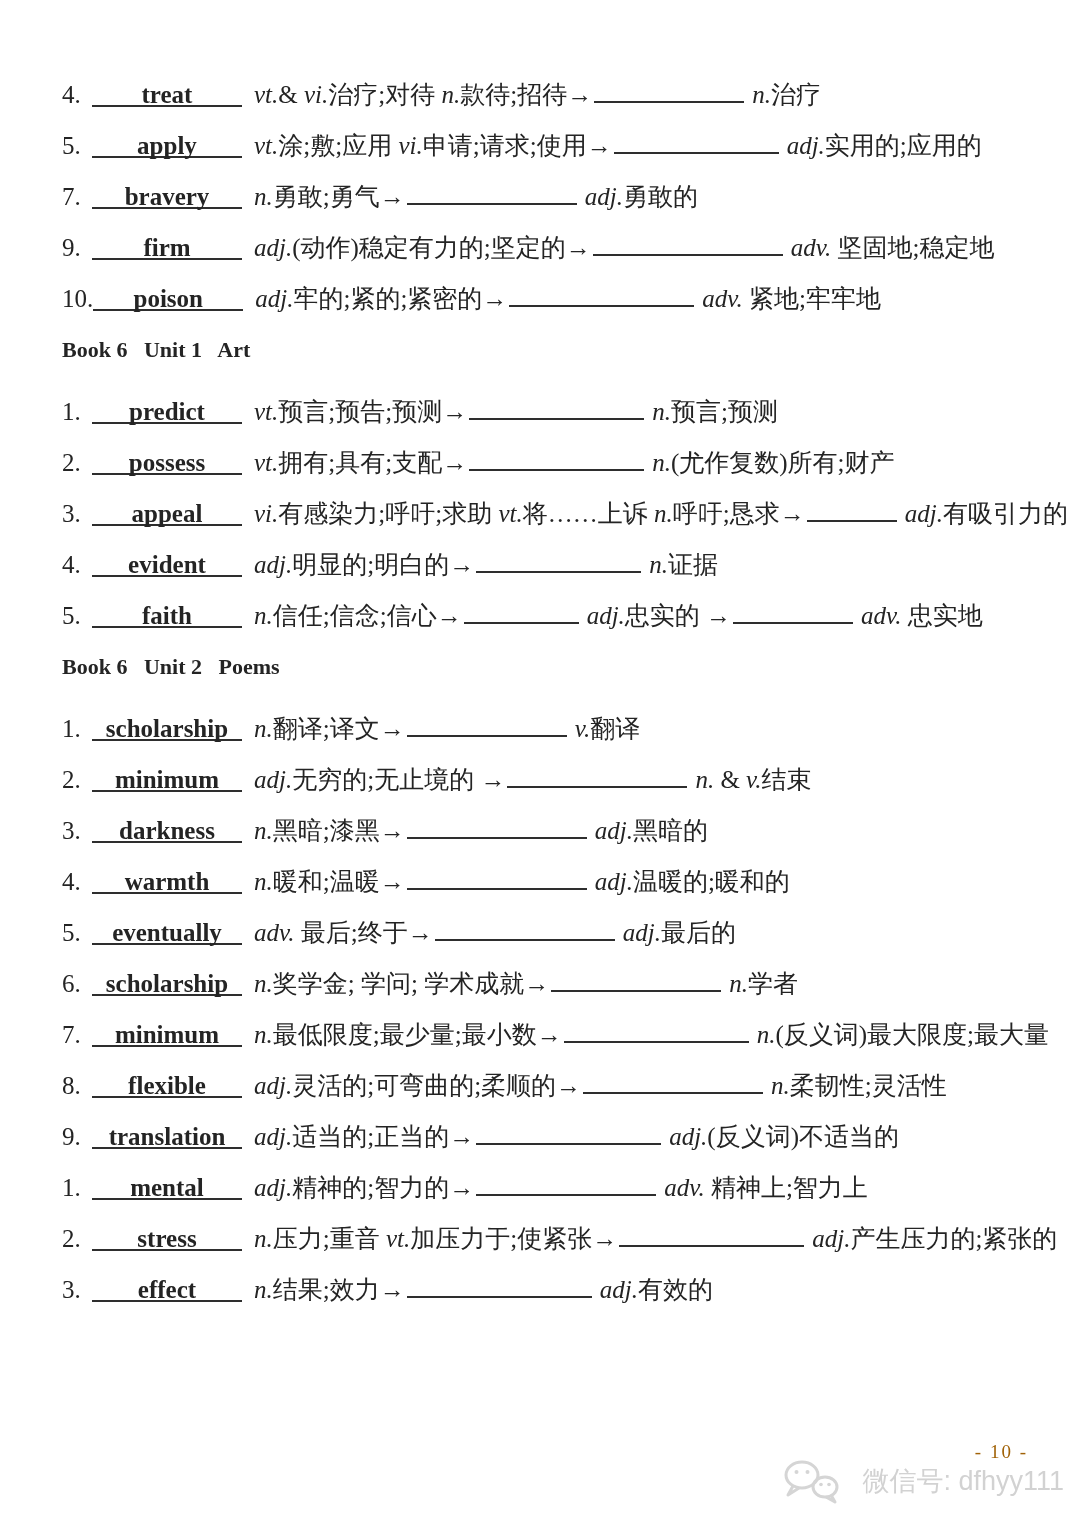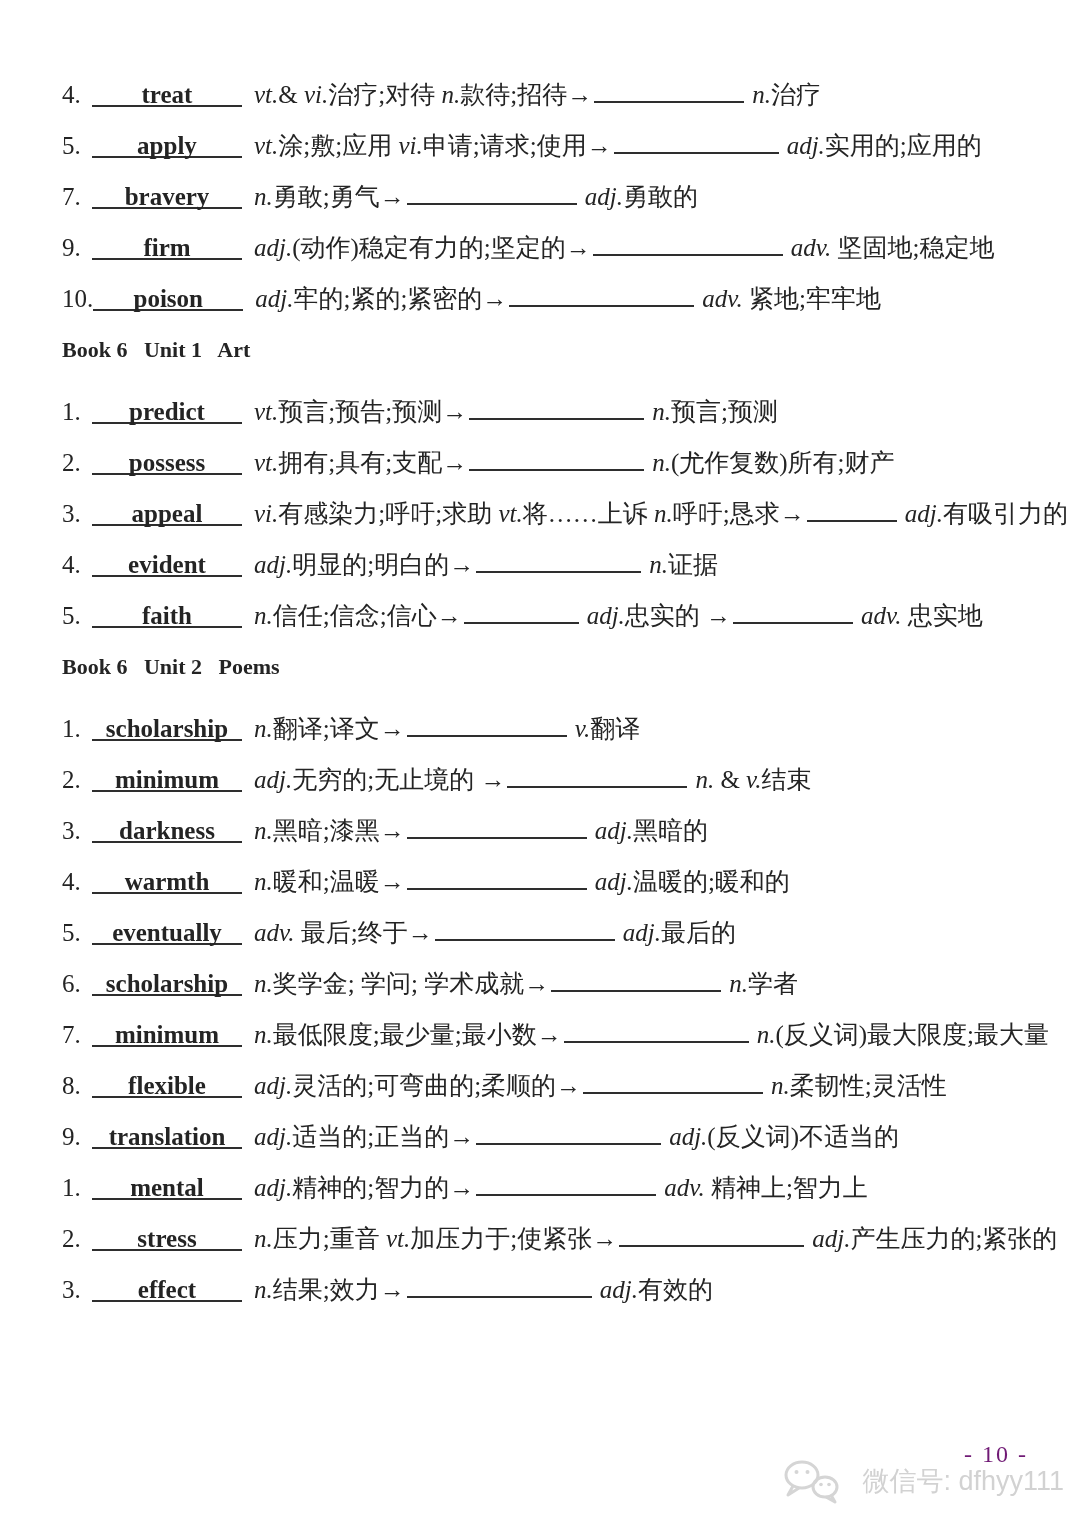--- a/index.html
+++ b/index.html
@@ -19,21 +19,21 @@
     display:inline-block;height:19px;vertical-align:baseline;
     border-bottom:2px solid #2e2e2e;margin:0 8px 0 2px;
   }
   .seg i{font-style:italic;}
   .sec-title{
     font-size:22px;line-height:26px;font-weight:bold;text-align:left;
     margin:14px 0 36px;white-space:pre;
   }
   .page-num{
     position:absolute;right:52px;top:1441px;
-    font-size:24px;color:#701a75;letter-spacing:2px;
+    font-size:19px;color:#a16207;letter-spacing:2px;
   }
   .watermark{
     position:absolute;right:16px;top:1458px;
     display:flex;align-items:center;gap:20px;
     color:#d2d2d2;font-size:27px;
     font-family:"Liberation Sans","DejaVu Sans",sans-serif;
   }
   .wm-icon{flex:0 0 auto;}
 </style>
 </head>

